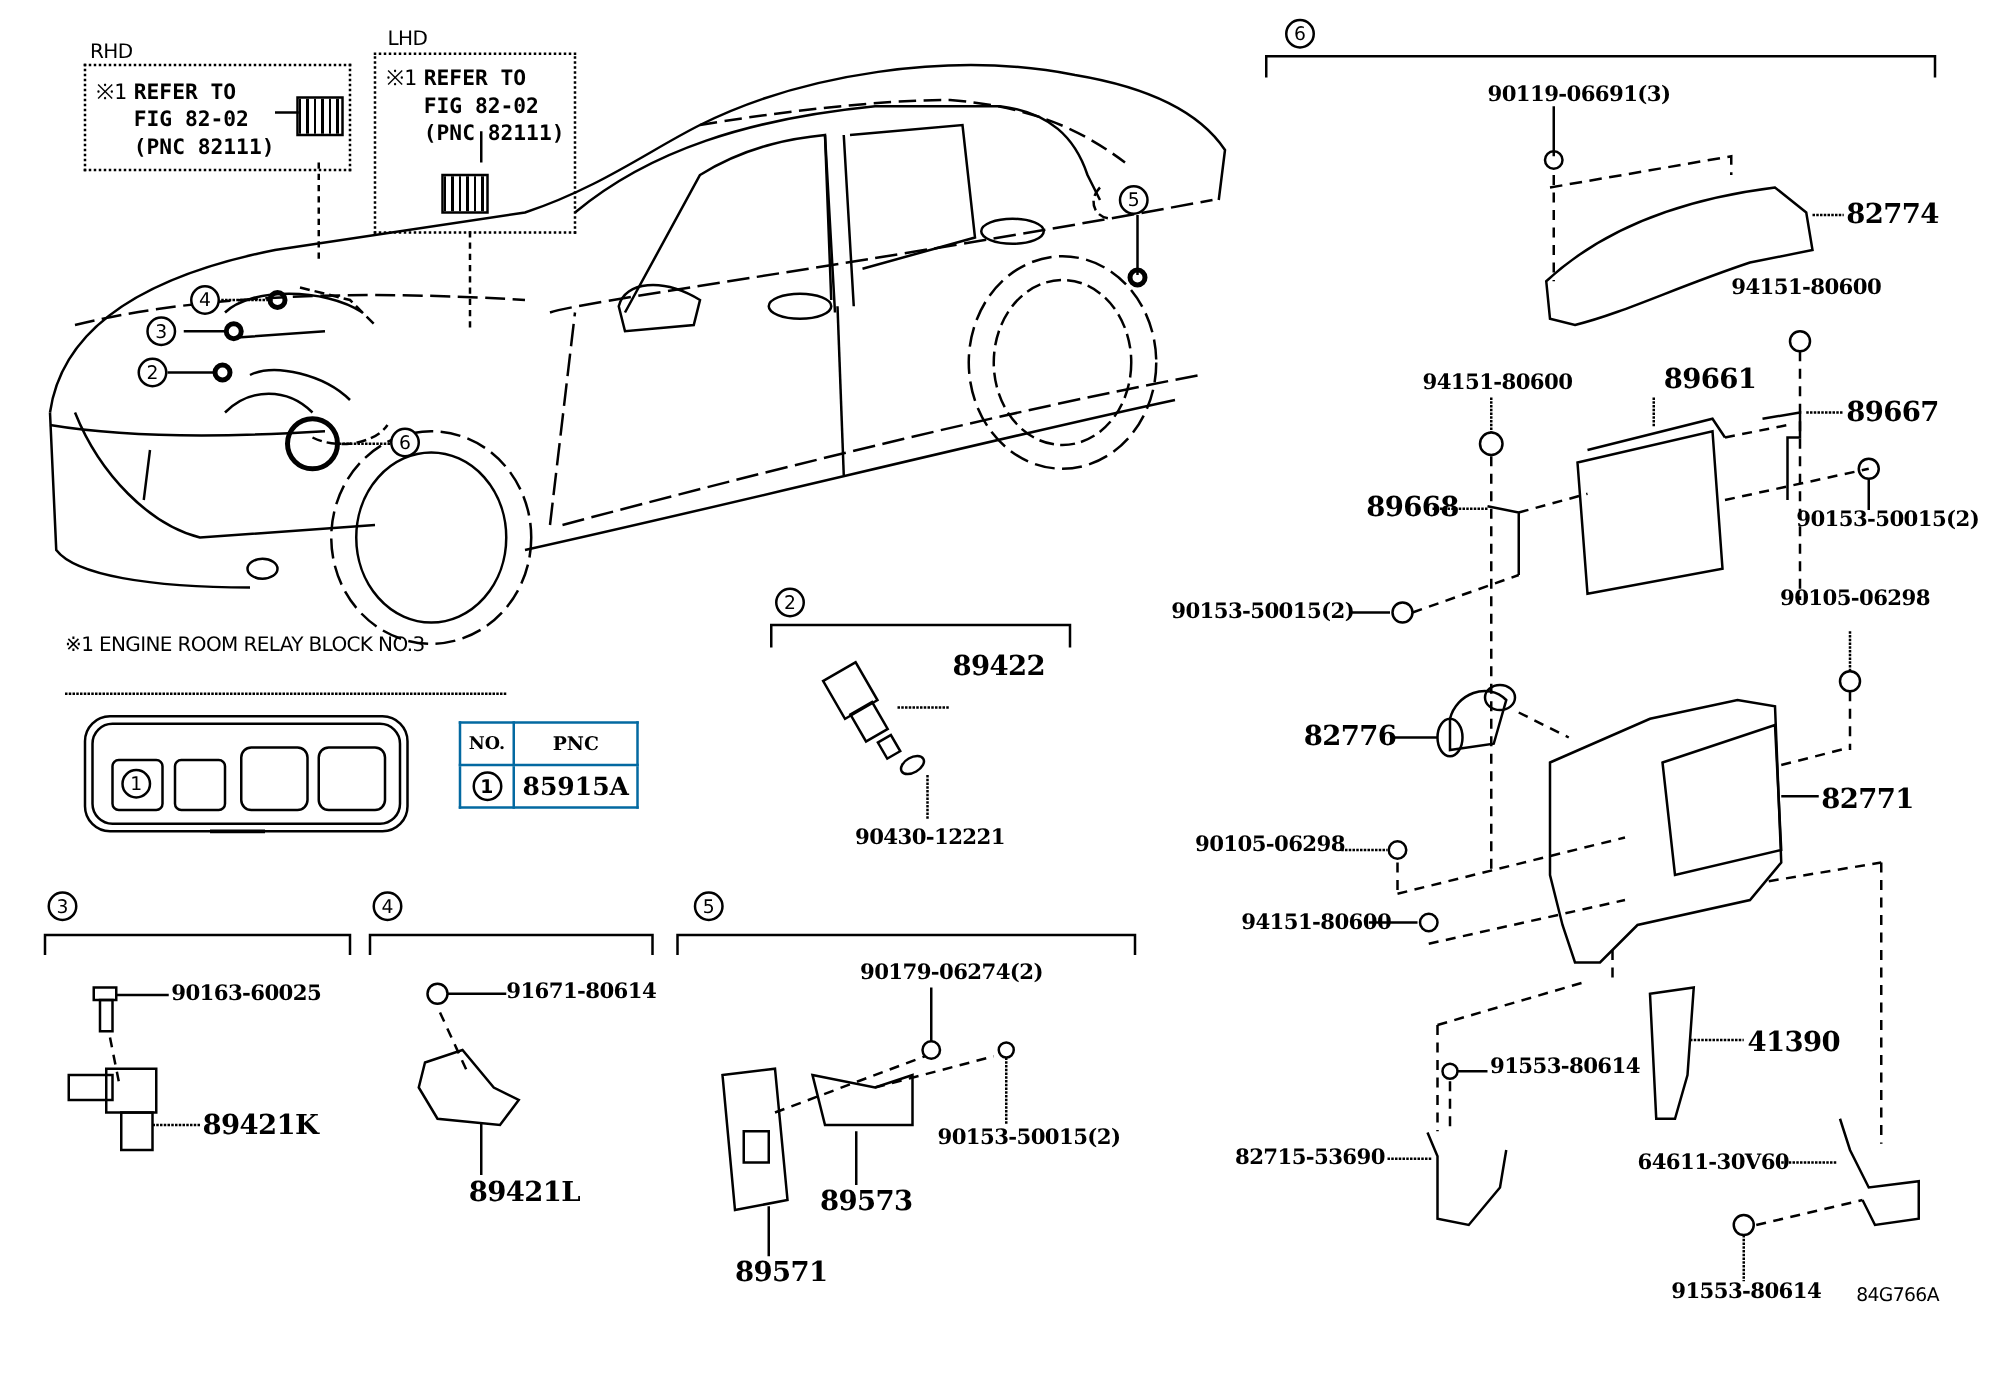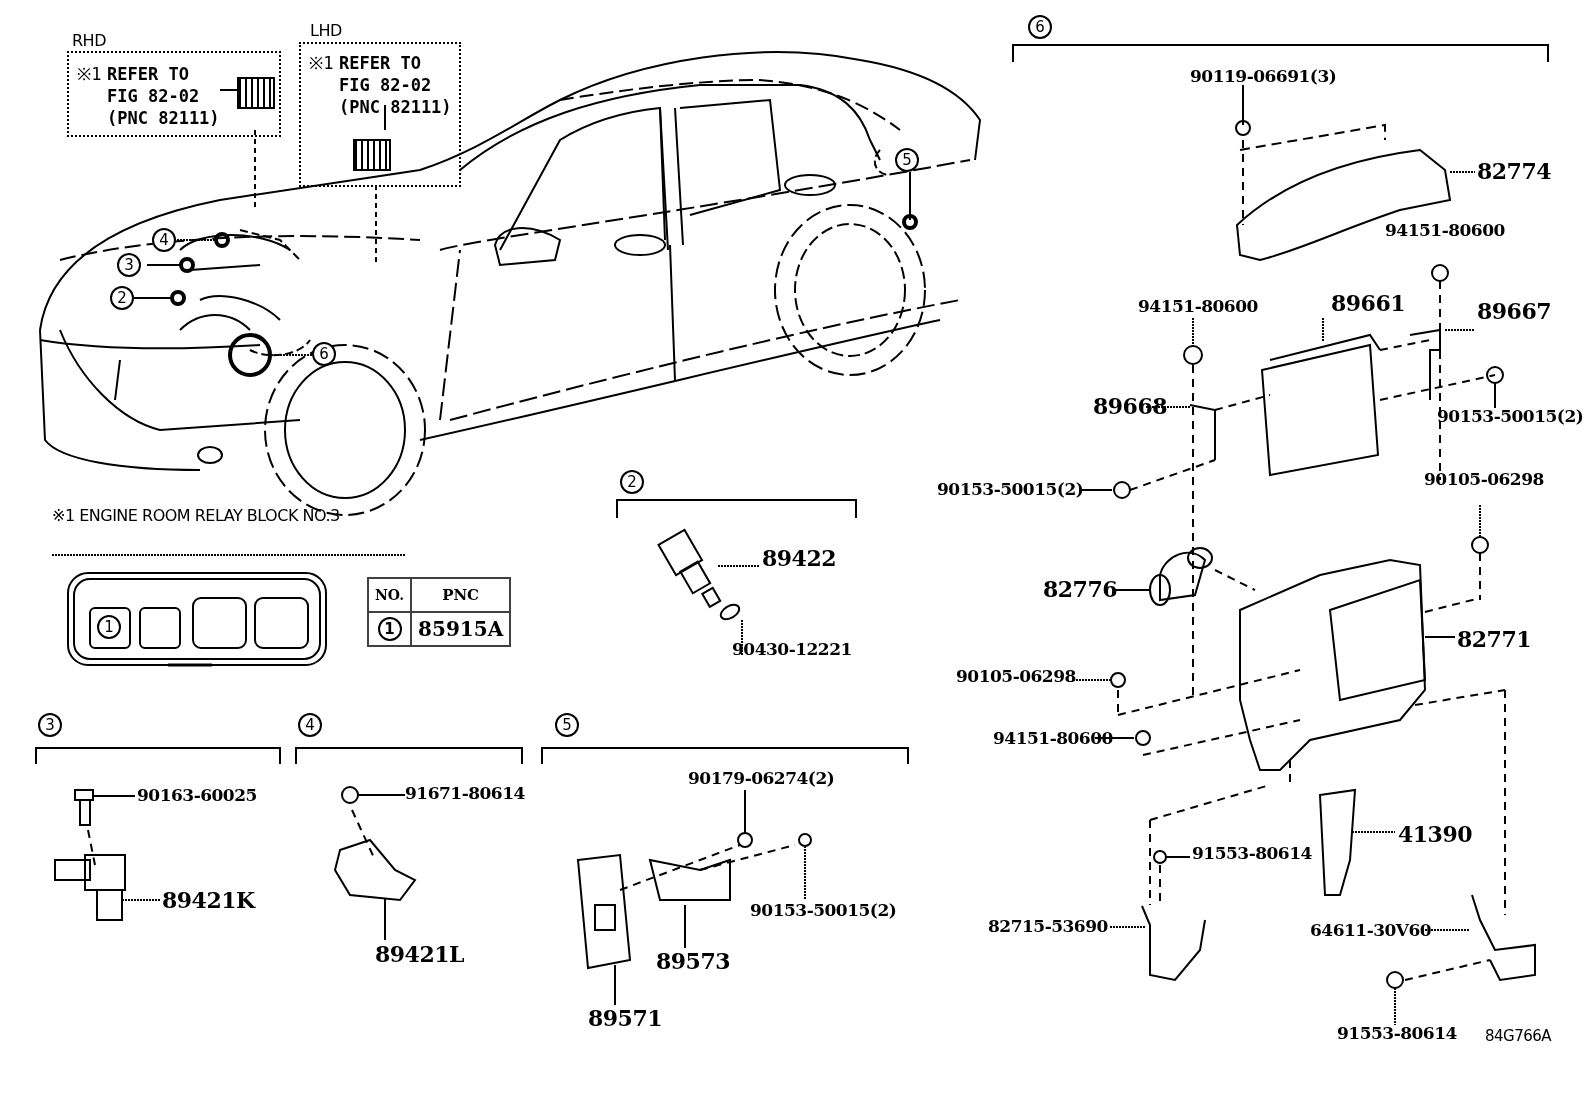--- a/index.html
+++ b/index.html
@@ -5,21 +5,21 @@
   html, body { margin:0; padding:0; background:#ffffff; }
   body { width:1592px; height:1099px; position:relative; overflow:hidden; font-family:"DejaVu Serif", serif; color:#000; }
   svg.art { position:absolute; left:0; top:0; width:1592px; height:1099px; }
   .lbl { position:absolute; font-family:"DejaVu Serif", serif; font-weight:bold; font-size:17px; white-space:nowrap; line-height:1; letter-spacing:-0.5px; }
   .lbl.big { font-size:22px; }
   .sans { font-family:"DejaVu Sans", sans-serif; font-weight:normal; }
   .callout { position:absolute; width:24px; height:24px; border:2px solid #000; border-radius:50%; box-sizing:border-box; font-family:"DejaVu Sans", sans-serif; font-size:15px; line-height:20px; text-align:center; background:#fff; }
   .box { position:absolute; border:2px solid #000; box-sizing:border-box; }
   .note-text { position:absolute; font-family:"DejaVu Sans Mono", monospace; font-weight:bold; font-size:17px; line-height:22px; white-space:pre; }
   .relay-table { position:absolute; border-collapse:collapse; font-family:"DejaVu Serif", serif; font-weight:bold; }
-  .relay-table td { border:2px solid #404040; text-align:center; height:32px; padding:0 6px;margin-left:23px; }
+  .relay-table td { border:2px solid #0369a1; text-align:center; height:32px; padding:0 6px;margin-left:23px; }
 </style>
 </head>
 <body>
 
 <svg class="art" viewBox="0 0 1592 1099" fill="none" stroke="#000" stroke-width="2">
 
   <g>
     <path d="M40 330 C50 260 120 220 220 200 L420 170 C480 150 520 120 560 100 C640 60 760 40 860 60 C920 70 960 90 980 120 L975 160"></path>
     <path d="M560 100 C620 90 700 80 760 80 C820 85 860 100 900 130" stroke-dasharray="14 6"></path>
     <path d="M460 170 C520 120 600 95 700 85 L800 85 C840 90 860 110 870 140 L880 160"></path>
@@ -238,22 +238,22 @@
     <td style="width:84px; font-size:15px;text-align:center;">PNC</td>
   </tr>
   <tr>
     <td><span class="callout" style="position:relative; display:inline-block; left:0; top:0;">1</span></td>
     <td style="font-size:20px;">85915A</td>
   </tr>
 </tbody>
   </table>
 
 <div class="callout" style="left:620px; y:0; top:470px;">2</div>
-<div class="lbl big" style="left:762px; top:547px;text-align:right;">89422</div>
-<div class="lbl" style="left:684px; top:641px;margin-left:48px;">90430-12221</div>
+<div class="lbl big" style="left:762px; top:522px;text-align:right;">89422</div>
+<div class="lbl" style="left:684px; top:662px;">90430-12221</div>
 
 <div class="callout" style="left:38px; top:713px;">3</div>
 <div class="lbl" style="left:137px; top:787px;">90163-60025</div>
 <div class="lbl big" style="left:162px; top:889px;">89421K</div>
 
 <div class="callout" style="left:298px; top:713px;">4</div>
 <div class="lbl" style="left:405px; top:785px;">91671-80614</div>
 <div class="lbl big" style="left:355px; top:943px;margin-left:20px;">89421L</div>
 
 <div class="callout" style="left:555px; top:713px;">5</div>
@@ -261,21 +261,21 @@
 <div class="lbl" style="left:750px; top:902px;">90153-50015(2)</div>
 <div class="lbl big" style="left:656px; top:950px;">89573</div>
 <div class="lbl big" style="left:588px; top:1007px;">89571</div>
 
 <div class="callout" style="left:1028px; top:15px;">6</div>
 <div class="lbl" style="left:1190px; top:68px;">90119-06691(3)</div>
 <div class="lbl big" style="left:1477px; top:160px;">82774</div>
 <div class="lbl" style="left:1385px; top:222px;">94151-80600</div>
 <div class="lbl" style="left:1138px; top:298px;">94151-80600</div>
 <div class="lbl big" style="left:1295px; top:292px;margin-left:36px;">89661</div>
-<div class="lbl big" style="left:1477px; top:300px;text-align:right;">89667</div>
+<div class="lbl big" style="left:1477px; top:319px;text-align:right;">89667</div>
 <div class="lbl big" style="left:1093px; top:395px;">89668</div>
 <div class="lbl" style="left:1437px; top:408px;">90153-50015(2)</div>
 <div class="lbl" style="left:937px; top:481px;">90153-50015(2)</div>
 <div class="lbl" style="left:1424px; top:471px;">90105-06298</div>
 <div class="lbl big" style="left:1043px; top:578px;">82776</div>
 <div class="lbl big" style="left:1457px; top:628px;">82771</div>
 <div class="lbl" style="left:956px; top:668px;">90105-06298</div>
 <div class="lbl" style="left:993px; top:730px;">94151-80600</div>
 <div class="lbl big" style="left:1398px; top:823px;">41390</div>
 <div class="lbl" style="left:1192px; top:845px;">91553-80614</div>

